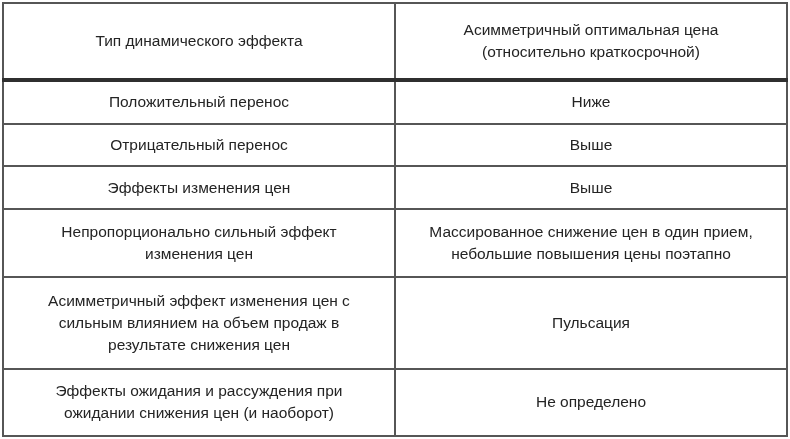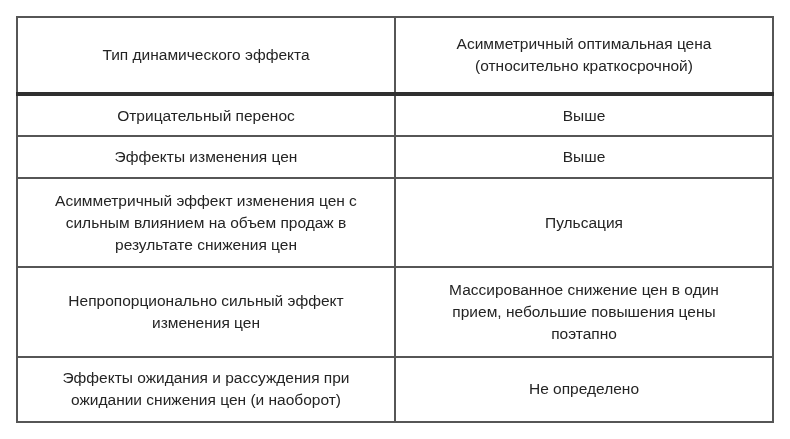--- a/index.html
+++ b/index.html
@@ -5,21 +5,21 @@
   html, body {
     margin: 0;
     padding: 0;
     background: #ffffff;
   }
   .page {
     width: 790px;
     height: 439px;
     background: #ffffff;
     box-sizing: border-box;
-    padding: 16px;
+    padding: 2px;
     overflow: hidden;
   }
   table.effects-table {
     width: 100%;
     height: 100%;
     border-collapse: collapse;
     table-layout: fixed;
     font-family: "Liberation Sans", "DejaVu Sans", sans-serif;
     font-size: 15.5px;
     color: #242424;
@@ -58,34 +58,38 @@
       <col>
     </colgroup>
     <thead>
       <tr>
         <th>Тип динамического эффекта</th>
         <th>Асимметричный оптимальная цена (относительно краткосрочной)</th>
       </tr>
     </thead>
     <tbody>
       <tr>
+        <td>Положительный перенос</td>
+        <td>Ниже</td>
+      </tr>
+      <tr>
         <td>Отрицательный перенос</td>
         <td>Выше</td>
       </tr>
       <tr>
         <td>Эффекты изменения цен</td>
         <td>Выше</td>
       </tr>
       <tr>
+        <td>Непропорционально сильный эффект изменения цен</td>
+        <td>Массированное снижение цен в один прием, небольшие повышения цены поэтапно</td>
+      </tr>
+      <tr>
         <td>Асимметричный эффект изменения цен с сильным влиянием на объем продаж в результате снижения цен</td>
         <td>Пульсация</td>
-      </tr>
-      <tr>
-        <td>Непропорционально сильный эффект изменения цен</td>
-        <td>Массированное снижение цен в один прием, небольшие повышения цены поэтапно</td>
       </tr>
       <tr>
         <td>Эффекты ожидания и рассуждения при ожидании снижения цен (и наоборот)</td>
         <td>Не определено</td>
       </tr>
 
     </tbody>
   </table>
 </div>
 

